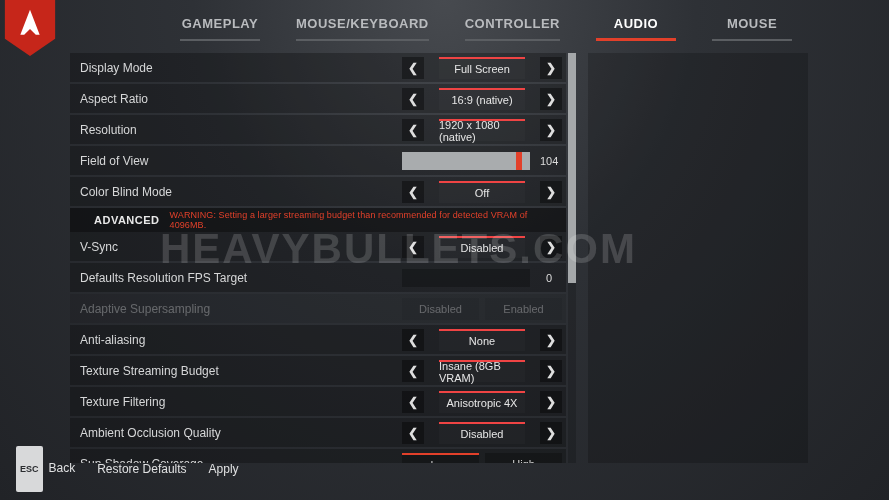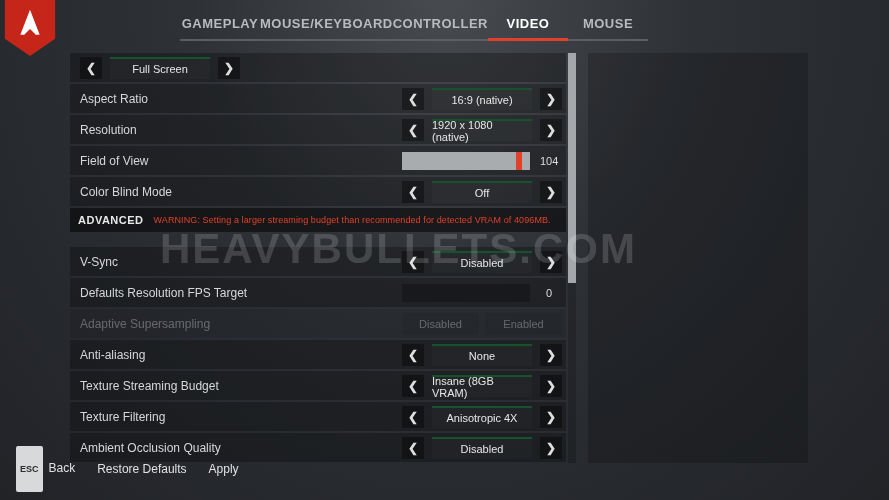--- a/index.html
+++ b/index.html
@@ -13,21 +13,21 @@
   }
 
   
   .logo-wrap {
     position: absolute; top: 0; left: 4px; width: 52px; height: 58px;
   }
   .logo-wrap svg { width: 100%; height: 100%; }
 
   
   .tabs {
-    position: absolute; top: 16px; left: 180px; display: flex; 
+    position: absolute; top: 16px; left: 180px; display: flex; gap: 36px;
     font-weight: 600; letter-spacing: 0.5px;
   }
   .tab {
     padding-bottom: 7px; color: #b9bbbe; font-size: 13px; cursor: pointer;
     border-bottom: 2px solid #5b5e62;
     min-width: 80px;
     text-align: center;
   }
   .tab.inactive { border-bottom-color: #5b5e62; }
   .tab.active { color: #ffffff; border-bottom: 3px solid #e2402a; }
@@ -66,22 +66,22 @@
 
   
   .selector { display: flex; align-items: center; width: 160px; }
   .arrow {
     width: 22px; height: 22px; background: rgba(0,0,0,0.38);
     display: flex; align-items: center; justify-content: center;
     color: #dedede; font-size: 12px; font-weight: bold;
     cursor: pointer; user-select: none;
   }
   .sel-value {
-    flex: 1; height: 22px; margin: 0 8px;
-    border-top: 2px solid #14532d;
+    flex: 1; height: 22px; margin: 0 15px;
+    border-top: 2px solid #ef4444;
     display: flex; align-items: center; justify-content: center;
     color: #e6e6e6; font-size: 11px;
     background: rgba(255,255,255,0.02);
   }
 
   
   .slider {
     width: 130px; height: 18px; background: #a9acae; position: relative; margin-right: 6px;
   }
   .slider-fill {
@@ -95,21 +95,21 @@
   .two-opt { display: flex; width: 160px; gap: 6px; }
   .two-opt .opt {
     flex: 1; height: 22px; display: flex; align-items: center; justify-content: center;
     color: #d0d0d0; font-size: 11px; background: rgba(0,0,0,0.25); cursor: pointer;
   }
   .two-opt .opt.sel { border-top: 2px solid #e2402a; }
 
   
   .advanced-row {
     display: flex; align-items: center; height: 24px; width: 496px;
-    background: rgba(0,0,0,0.52); margin-bottom: 15px; padding-left: 4px;
+    background: rgba(0,0,0,0.52); margin-bottom: 0; padding-left: 20px;
   }
   .advanced-tag {
     color: #e8e8e8; font-weight: 700; font-size: 11px; letter-spacing: 0.5px;
     padding: 0 4px;
   }
   .warning {
     color: #e2402a; font-size: 9px; margin-left: 6px; letter-spacing: 0.1px;
   }
 
   
@@ -140,28 +140,29 @@
   <svg viewBox="0 0 52 60">
     <path d="M0 0 H52 V40 L26 58 L0 40 Z" fill="#c6261a"></path>
     <path d="M26 10 L36 36 H32 L26 30 L20 36 H16 Z" fill="#ffffff"></path>
   </svg>
 </div>
 
 <div class="tabs">
   <div class="tab inactive">GAMEPLAY</div>
   <div class="tab inactive">MOUSE/KEYBOARD</div>
   <div class="tab inactive">CONTROLLER</div>
-  <div class="tab active">VIDEO</div>
+  <div class="tab active">AUDIO</div>
   <div class="tab inactive">MOUSE</div>
 </div>
 
 <div class="panel">
   <div class="settings-col">
 
     <div class="row">
+      <div class="row-label">Display Mode</div>
       <div class="selector row-value-area">
         <div class="arrow">❮</div>
         <div class="sel-value">Full Screen</div>
         <div class="arrow">❯</div>
       </div>
     </div>
 
     <div class="row">
       <div class="row-label">Aspect Ratio</div>
       <div class="selector row-value-area">

